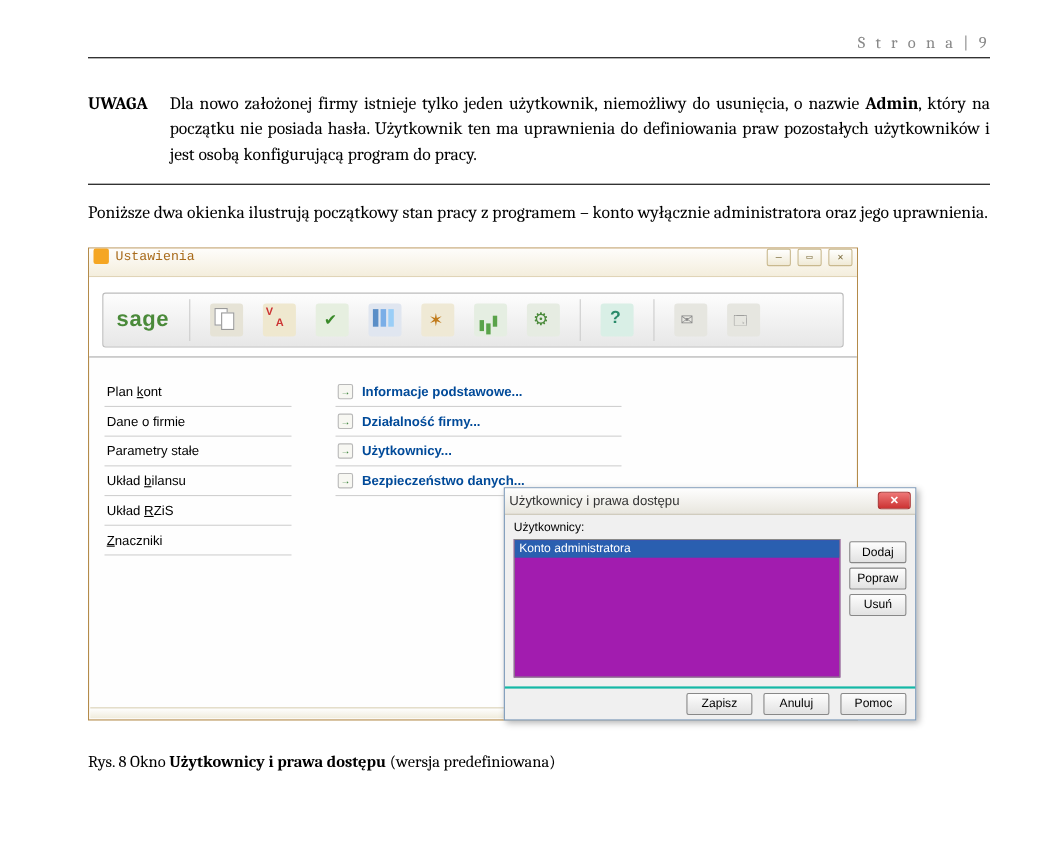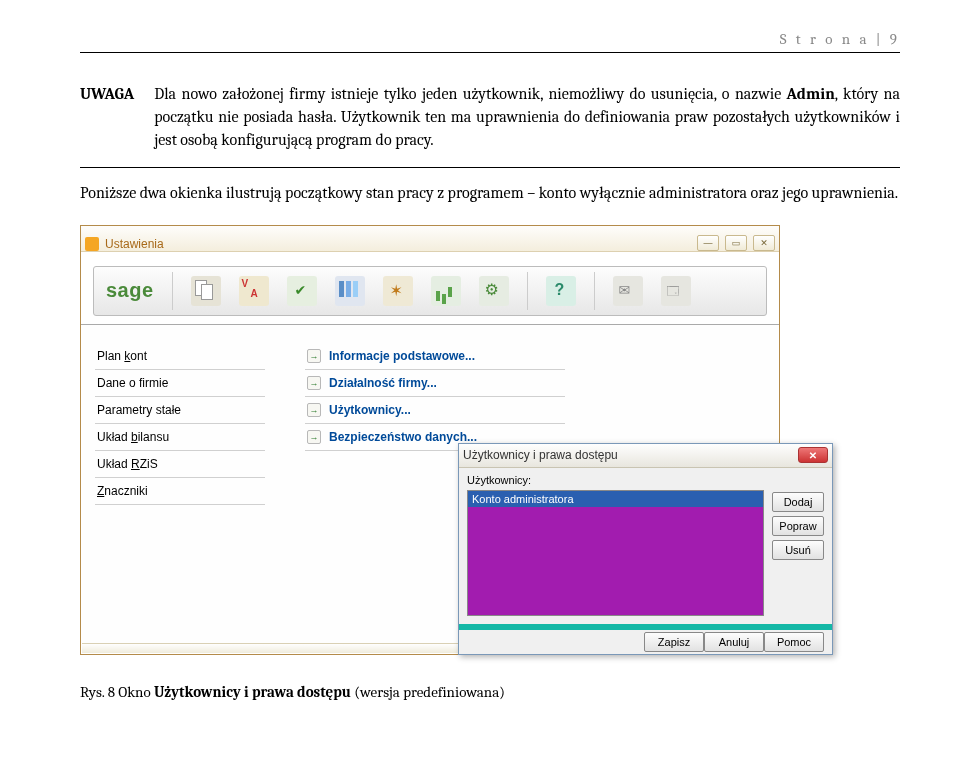--- a/index.html
+++ b/index.html
@@ -57,23 +57,24 @@
     width: 700px; height: 430px;
     border: 1px solid #b48b4a;
     background: #fefefe;
     box-shadow: 0 0 0 1px #fff inset;
   }
   .titlebar {
     height: 26px;
     background: linear-gradient(#fefdfb, #f4eedd);
     border-bottom: 1px solid #ddd0b0;
     display: flex;
-    align-items: flex-end;
+    align-items: flex-start;
     padding: 0 4px;
     gap: 6px;
+    font-family: Liberation Mono, monospace;
   }
   .title-icon {
     width: 14px; height: 14px;
     background: #f5a623;
     border-radius: 2px;
   }
   .title-text {
     flex: 1;
     color: #a86a1a;
     font-size: 12px;
@@ -231,23 +232,23 @@
     height:20px;
     border:1px solid #888;
     background:linear-gradient(#fdfdfd,#e2e2e2);
     font-size:11px;
     display:flex; align-items:center; justify-content:center;
     border-radius:2px;
     text-align:center;
   }
   .users-foot {
     height:30px;
-    border-top:6px solid #14b8a6;
+    border-top:2px solid #14b8a6;
     display:flex; justify-content:flex-end; align-items:center;
-    gap:0; padding:0 8px;
+    gap:10px; padding:0 8px;
   }
   .btn95b { width:60px; height:20px; border:1px solid #888; background:linear-gradient(#fdfdfd,#e2e2e2); font-size:11px; display:flex; align-items:center; justify-content:center; border-radius:2px; }
 
   .caption {
     margin-top: 18px;
     font-size: 15px;
   }
 </style>
 </head>
 <body>

